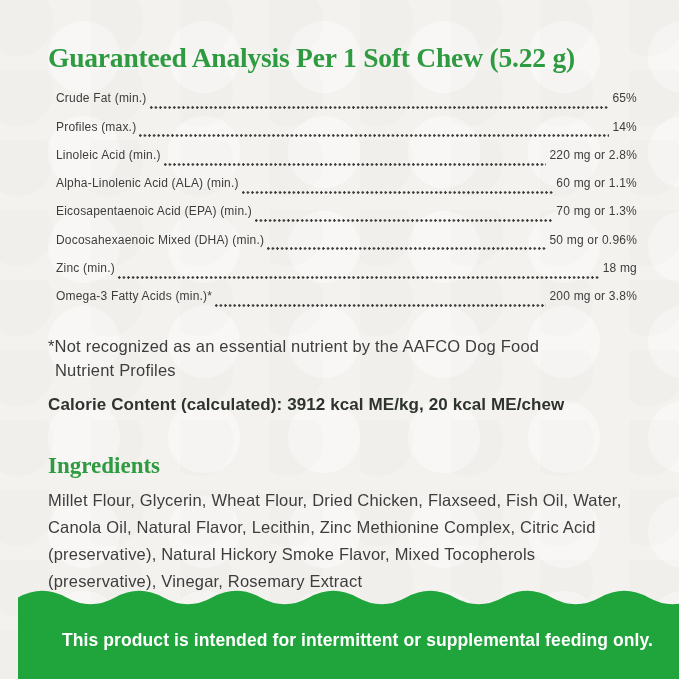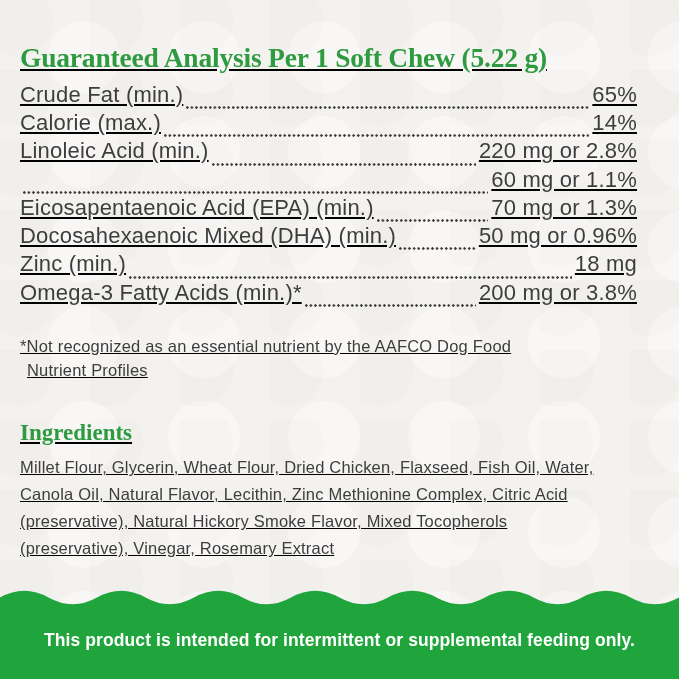--- a/index.html
+++ b/index.html
@@ -26,41 +26,41 @@
     content:"";
     position:absolute;inset:0;
     background-image:
       radial-gradient(circle at 20% 30%, rgba(0,0,0,0.012) 0 40%, transparent 41%),
       radial-gradient(circle at 70% 60%, rgba(255,255,255,0.4) 0 35%, transparent 36%);
     background-size:90px 70px, 120px 95px;
     pointer-events:none;
   }
   .content{
     position:relative;
-    padding:42px 42px 0 20px;
-    text-decoration:underline;
+    padding:42px 42px 0 48px;
   }
   .ga-title{
     font-family:"Liberation Serif","DejaVu Serif",serif;
     font-weight:700;
     font-size:27.5px;
     letter-spacing:-0.2px;
     color:var(--heading-green);
     white-space:nowrap;
     line-height:1.15;
   }
   .ga-rows{margin-top:11px;}
   .ga-row{
     display:flex;
-    align-items:flex-start;
+    align-items:center;
     height:28.3px;
-    font-size:22px;
+    font-size:12px;
     letter-spacing:0.2px;
     color:var(--body-text);
     line-height:19px;
+    margin-left:8px;
   }
   .ga-label{white-space:nowrap;}
   .ga-leader{
     flex:1;
     height:5px;
     align-self:flex-end;
     margin:0 3px 3px 3px;
     background-image:radial-gradient(circle at 1.3px 2.5px, var(--body-text) 1.05px, transparent 1.45px);
     background-size:4.6px 5px;
     background-repeat:repeat-x;
@@ -98,20 +98,21 @@
     letter-spacing:0.2px;
     line-height:27px;
     color:var(--body-text);
     max-width:589px;
   }
   .footer-banner{
     position:absolute;
     left:0;bottom:0;
     width:679px;
     height:91px;
+    padding-left:18px;
   }
   .banner-wave{
     display:block;
     width:679px;
     height:19px;
   }
   .banner-body{
     width:679px;
     height:72px;
     background:var(--banner-green);
@@ -137,30 +138,31 @@
 
     <div class="ga-title">Guaranteed Analysis Per 1 Soft Chew (5.22 g)</div>
 
     <div class="ga-rows">
       <div class="ga-row">
         <span class="ga-label">Crude Fat (min.)</span>
         <span class="ga-leader"></span>
         <span class="ga-value">65%</span>
       </div>
       <div class="ga-row">
-        <span class="ga-label">Calorie (max.)</span>
+        <span class="ga-label">Profiles (max.)</span>
         <span class="ga-leader"></span>
         <span class="ga-value">14%</span>
       </div>
       <div class="ga-row">
         <span class="ga-label">Linoleic Acid (min.)</span>
         <span class="ga-leader"></span>
         <span class="ga-value">220 mg or 2.8%</span>
       </div>
       <div class="ga-row">
+        <span class="ga-label">Alpha-Linolenic Acid (ALA) (min.)</span>
         <span class="ga-leader"></span>
         <span class="ga-value">60 mg or 1.1%</span>
       </div>
       <div class="ga-row">
         <span class="ga-label">Eicosapentaenoic Acid (EPA) (min.)</span>
         <span class="ga-leader"></span>
         <span class="ga-value">70 mg or 1.3%</span>
       </div>
       <div class="ga-row">
         <span class="ga-label">Docosahexaenoic Mixed (DHA) (min.)</span>
@@ -174,20 +176,21 @@
       </div>
       <div class="ga-row">
         <span class="ga-label">Omega-3 Fatty Acids (min.)*</span>
         <span class="ga-leader"></span>
         <span class="ga-value">200 mg or 3.8%</span>
       </div>
     </div>
 
     <div class="ga-footnote">*Not recognized as an essential nutrient by the AAFCO Dog Food Nutrient Profiles</div>
 
+    <div class="calorie-line">Calorie Content (calculated): 3912 kcal ME/kg, 20 kcal ME/chew</div>
 
     <div class="ing-title">Ingredients</div>
 
     <div class="ing-text">Millet Flour, Glycerin, Wheat Flour, Dried Chicken, Flaxseed, Fish Oil, Water, Canola Oil, Natural Flavor, Lecithin, Zinc Methionine Complex, Citric Acid (preservative), Natural Hickory Smoke Flavor, Mixed Tocopherols (preservative), Vinegar, Rosemary Extract</div>
   </div>
 
   <div class="footer-banner">
     <svg class="banner-wave" viewBox="0 0 679 19" preserveAspectRatio="none" aria-hidden="true">
       <path d="M0 9.5
                q 24.25 -13.5 48.5 0 q 24.25 13.5 48.5 0

